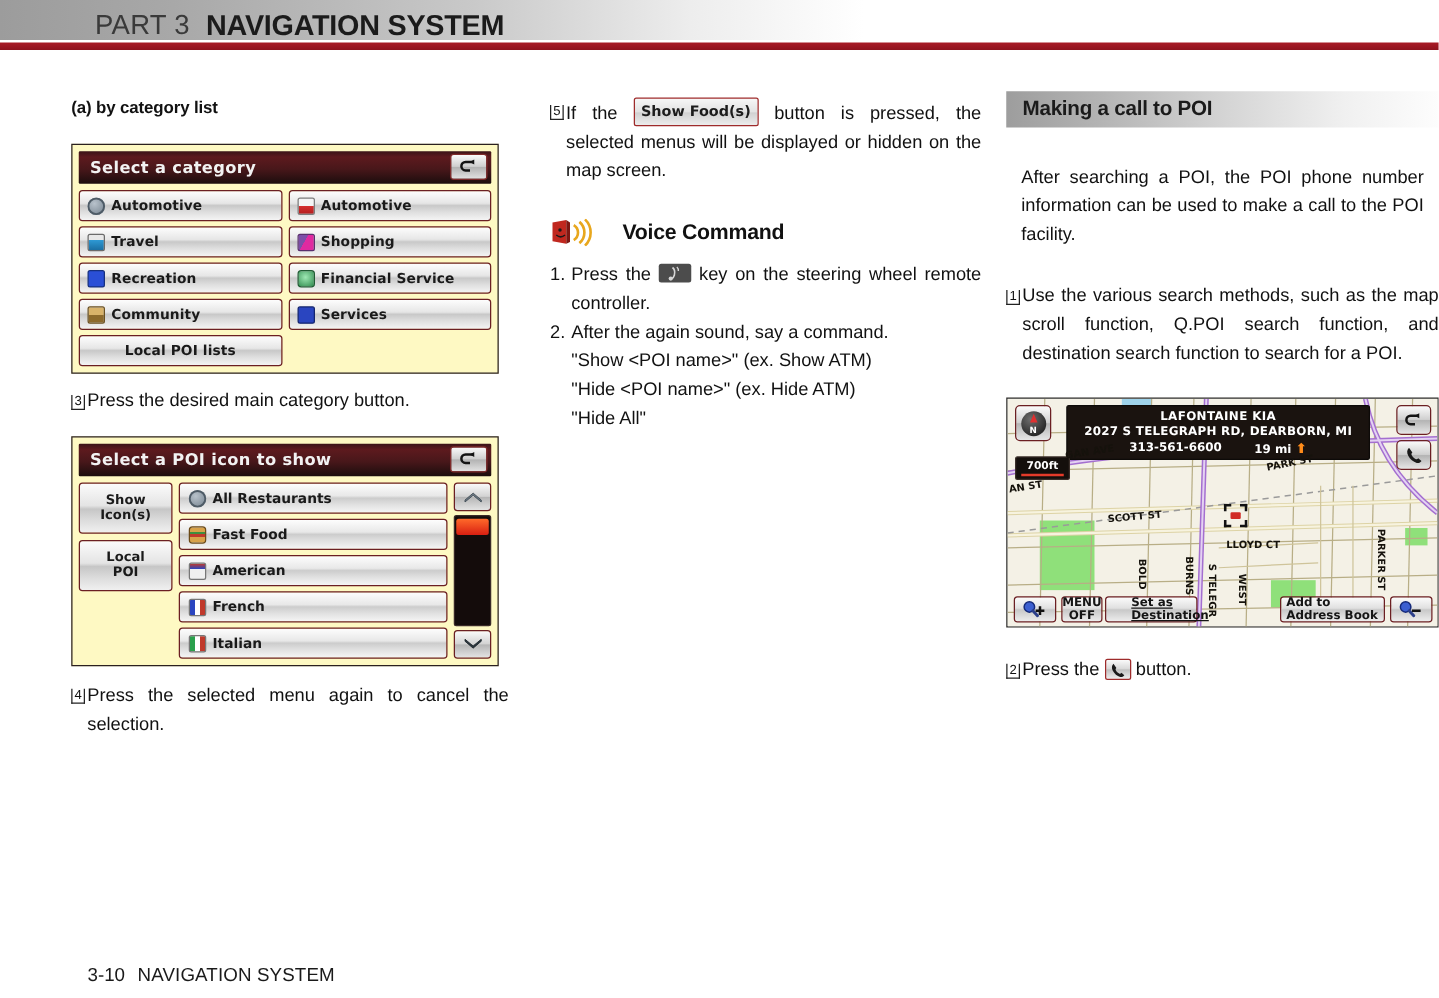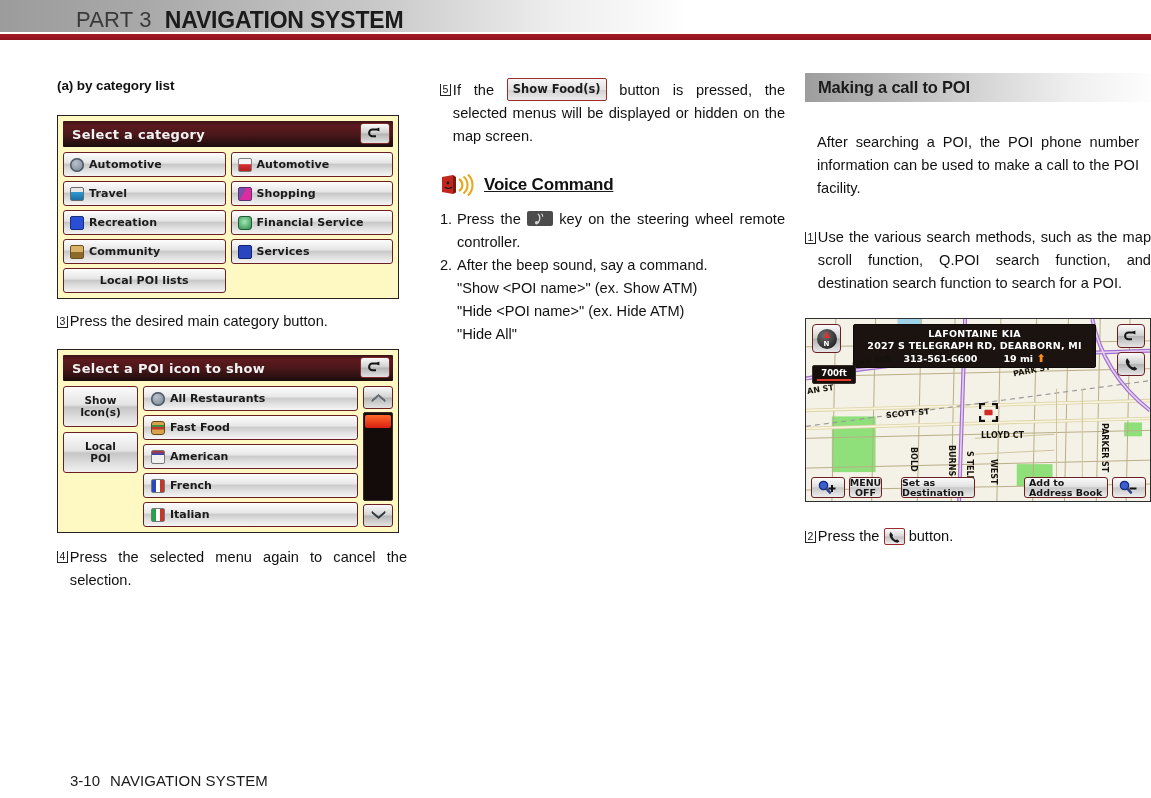--- a/index.html
+++ b/index.html
@@ -162,21 +162,21 @@
     vertical-align:-2px; position:relative;
   }
   .chip-phone {
     display:inline-block; width:21px; height:17px;
     background:linear-gradient(to bottom,#fafafa,#d8d8d8 48%,#c0c0c0 52%,#ededed);
     border:1px solid #9e2b2b; border-radius:2px;
     vertical-align:-4px; position:relative;
   }
 
   
-  .vc-head { display:flex; align-items:center; gap:6px; margin:26px 0 12px 0;text-decoration:underline; }
+  .vc-head { display:flex; align-items:center; gap:20px; margin:26px 0 12px 0; }
   .vc-title { font-size:17px; font-weight:bold; color:#111; letter-spacing:-.2px; }
 
   .numlist { font-size:14.6px; line-height:1.58; color:#111; }
   .numlist .li { display:flex; }
   .numlist .li .n { flex:0 0 17px; }
   .numlist .li .t { flex:1 1 auto; text-align:justify; }
   .numlist .sub { padding-left:17px; }
 
   
   .section-bar {
@@ -238,21 +238,21 @@
   .mbtn {
     position:absolute; bottom:3px;
     background:linear-gradient(to bottom,#fbfbfb,#e0e0e0 45%,#c8c8c8 52%,#ededed);
     border:1px solid #6b1f23; border-radius:3px;
     display:flex; align-items:center; justify-content:center;
     font-size:9.5px; font-weight:bold; color:#151515; line-height:1.05;
     text-align:left;
   }
   .mb-zin  { left:5px;  width:34px; height:21px; }
   .mb-menu { left:43px; width:33px; height:21px; flex-direction:column; text-align:center; }
-  .mb-dest { left:95px; width:74px; height:21px; padding-left:0; justify-content:flex-start;}
+  .mb-dest { left:78px; width:74px; height:21px; padding-left:20px; justify-content:flex-start;text-decoration:underline;}
   .mb-addr { left:218px;width:84px; height:21px; padding-left:4px; justify-content:flex-start;}
   .mb-zout { left:306px;width:34px; height:21px; }
   .mb-two { display:flex; flex-direction:column; align-items:flex-start; }
 
   .cursor-mark { position:absolute; left:173px; top:84px; width:19px; height:19px; }
 
   .street { position:absolute; font-size:8px; font-weight:bold; color:#15120c; white-space:nowrap; }
 
   
   .footer {
@@ -437,21 +437,21 @@
             <path d="M11 3 q2.5 2 1.5 6 q-.6 2.6 -2.6 3.4" fill="none" stroke="#d6d6d6" stroke-width="1.3"></path>
             <path d="M14.5 2.6 q1.4 1.4 1.2 3.2" fill="none" stroke="#d6d6d6" stroke-width="1.1"></path>
             <circle cx="9.6" cy="11.8" r="1.7" fill="#d6d6d6"></circle>
           </svg>
         </span>
         <span>key on the steering wheel remote controller.</span>
       </span>
     </div>
     <div class="li">
       <span class="n">2.</span>
-      <span class="t" style="text-align:left;">After the beep sound, say a command.</span>
+      <span class="t" style="text-align:left;">After the again sound, say a command.</span>
     </div>
     <div class="sub">
       <div>"Show &lt;POI name&gt;"  (ex. Show ATM)</div>
       <div>"Hide &lt;POI name&gt;"  (ex. Hide ATM)</div>
       <div>"Hide All"</div>
     </div>
   </div>
 </div>
 
 <div class="col col-right" style="top:73px;">

